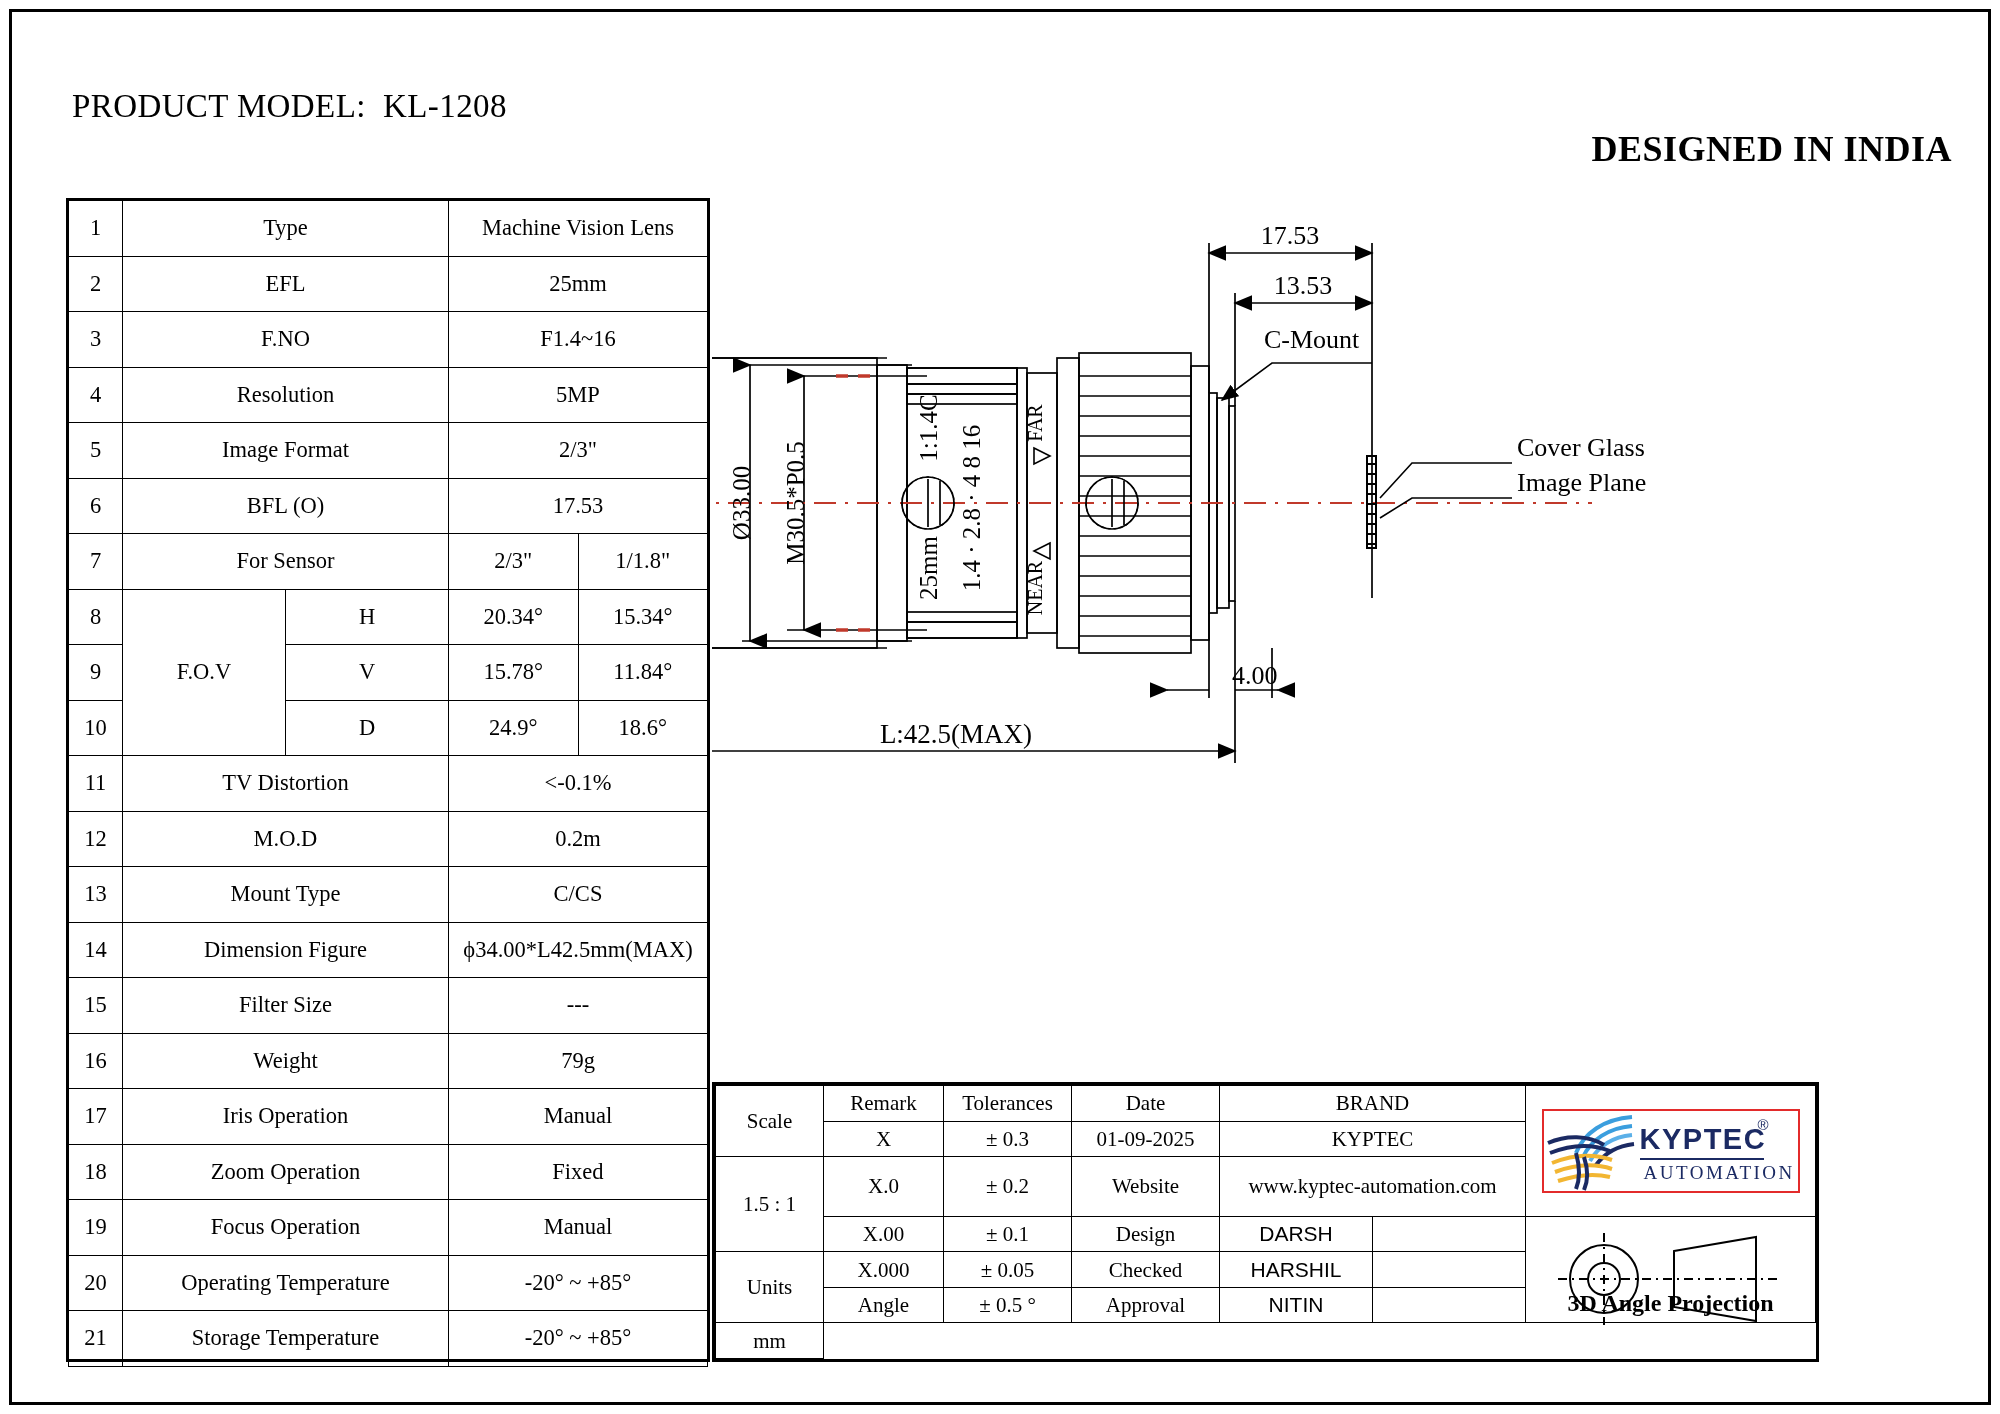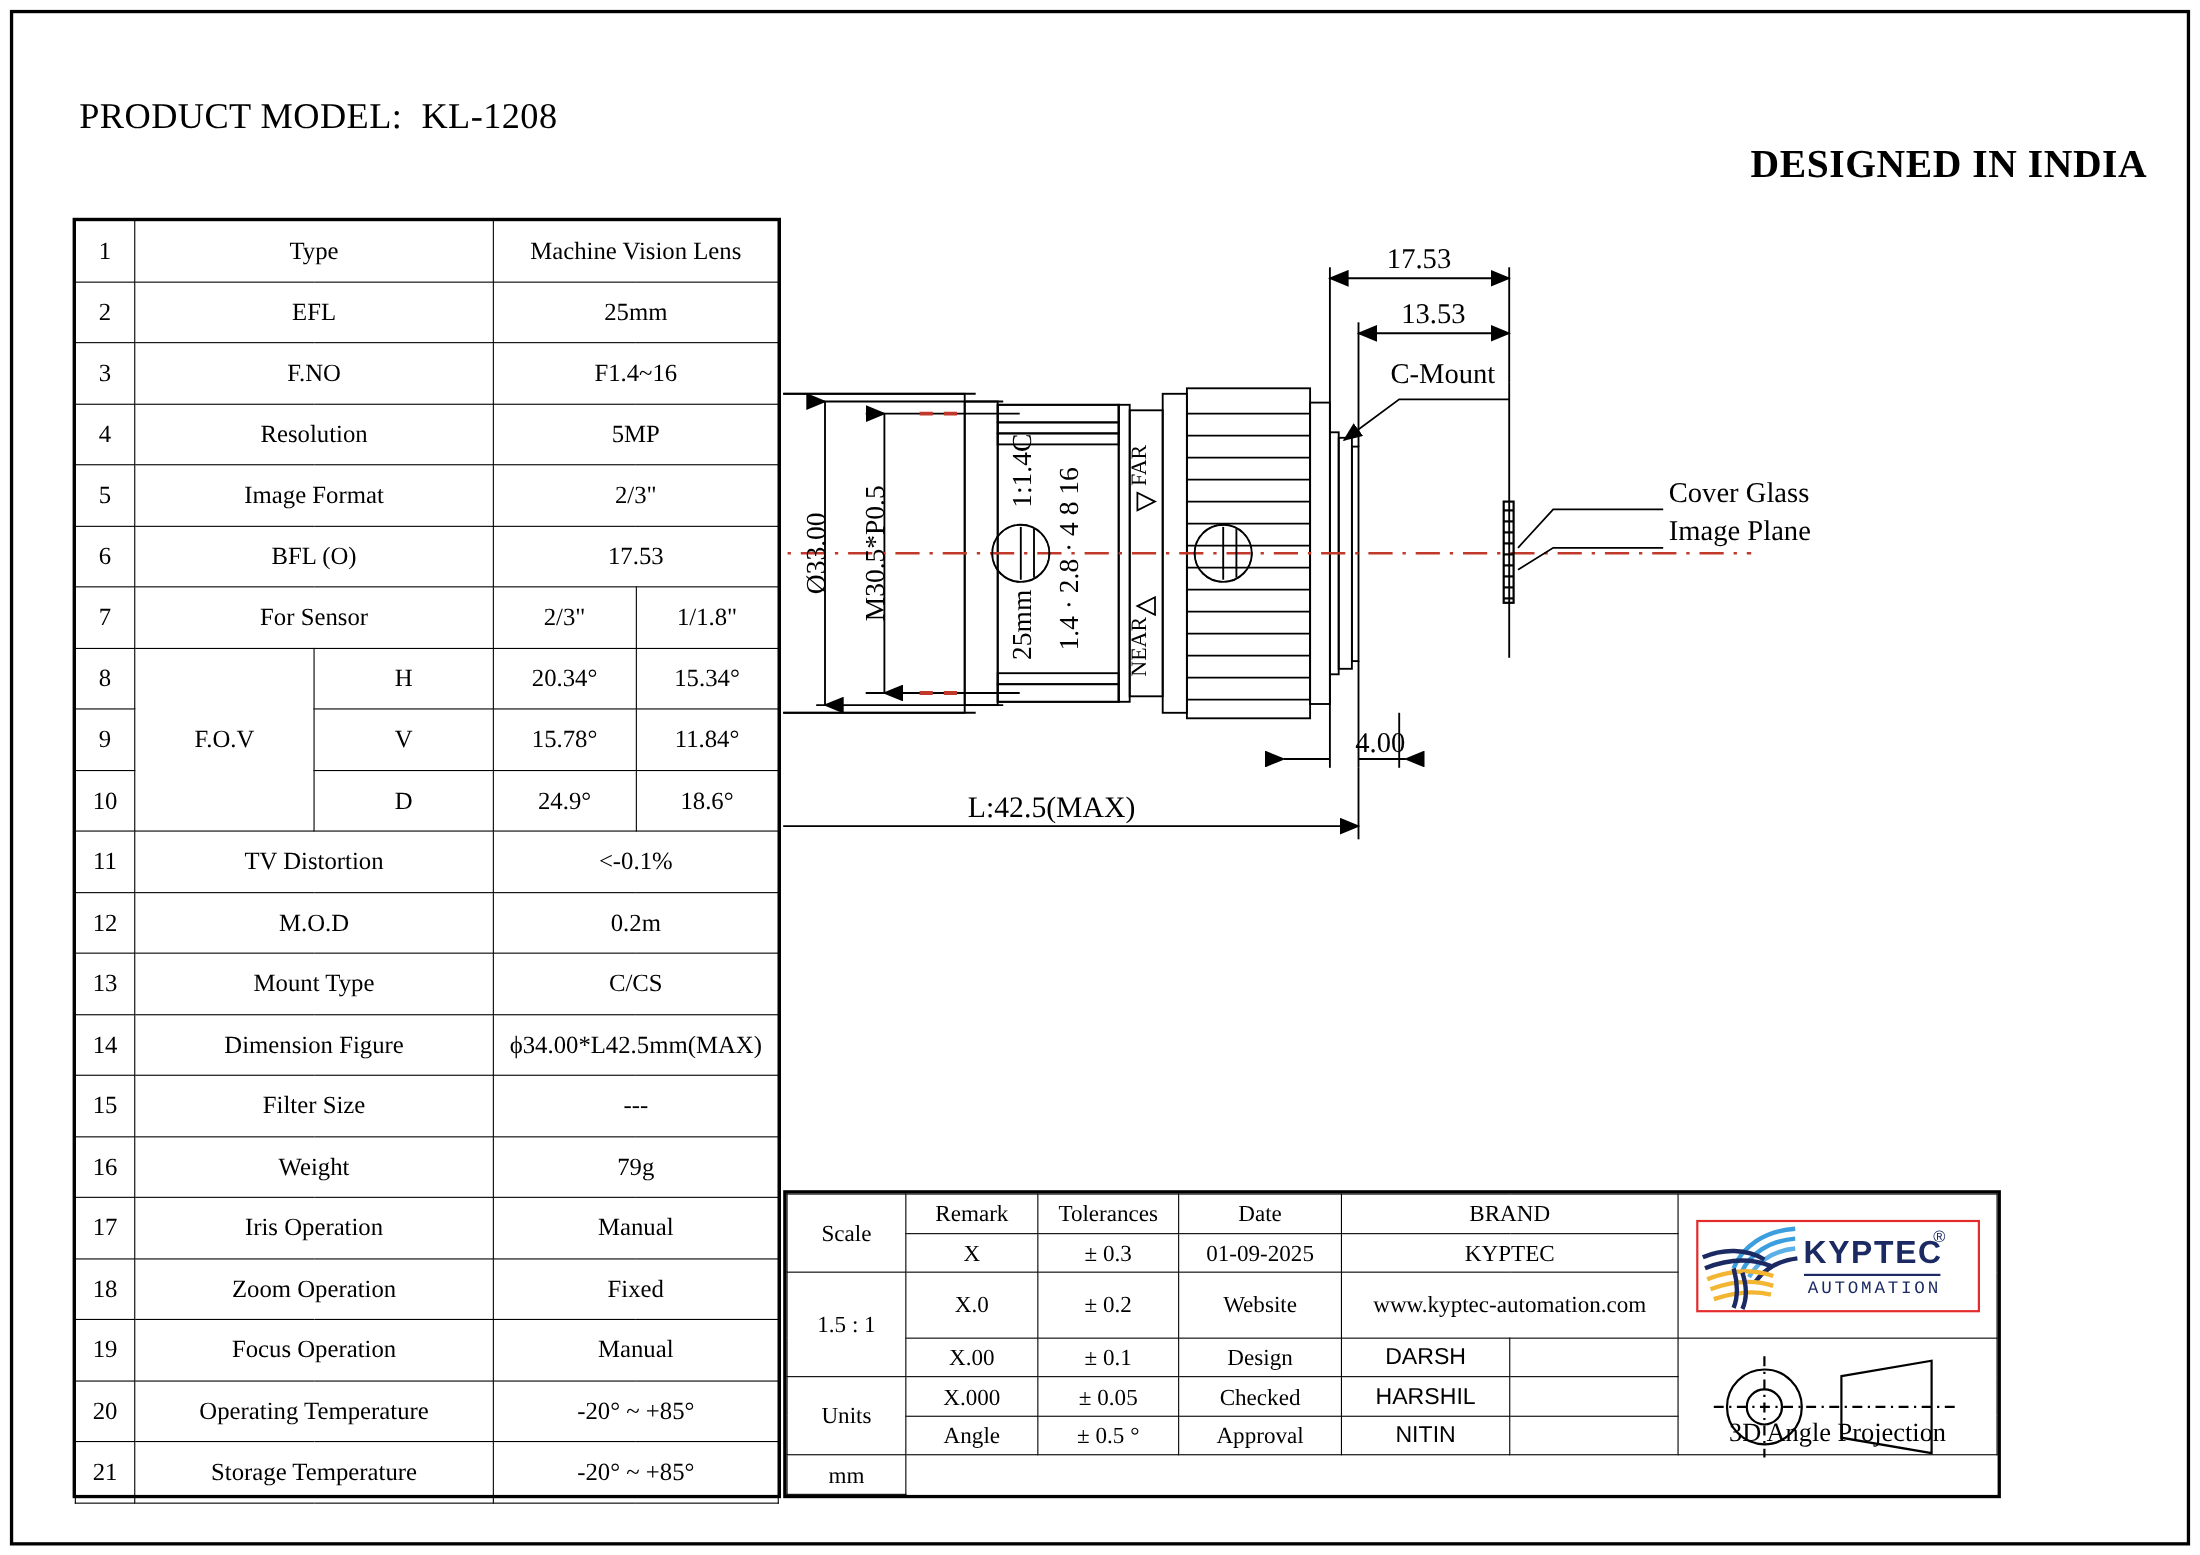--- a/index.html
+++ b/index.html
@@ -97,25 +97,25 @@
   .logo-reg{
     position:absolute; left:214px; top:6px;
     font-family:"Liberation Sans", sans-serif;
     font-size:15px; color:#1b2a63;
   }
   .logo-rule{
     position:absolute; left:96px; top:47px; width:124px; height:2px; background:#1b2a63;
   }
   .logo-sub{
     position:absolute; left:100px; top:52px;
-    font-family:Liberation Mono, monospace;
-    font-size:16px; letter-spacing:2.5px; color:#1b2a63; line-height:1;
+    font-family:Liberation Serif, serif;
+    font-size:19px; letter-spacing:2.5px; color:#1b2a63; line-height:1;
   }
   .logo-arcs{ position:absolute; left:2px; top:2px; }
-  .proj-cell{ padding:0 !important; position:relative; }
+  .proj-cell{ padding:0 !important; position:relative;font-weight:bold; }
   .proj-label{
     position:absolute; left:0; right:0; bottom:6px;
     text-align:center; font-size:24px;
   }
   .proj-svg{ position:absolute; left:50%; top:4px; transform:translateX(-50%); }
 </style>
 </head>
 <body>
 
 <div class="sheet-border"></div>

